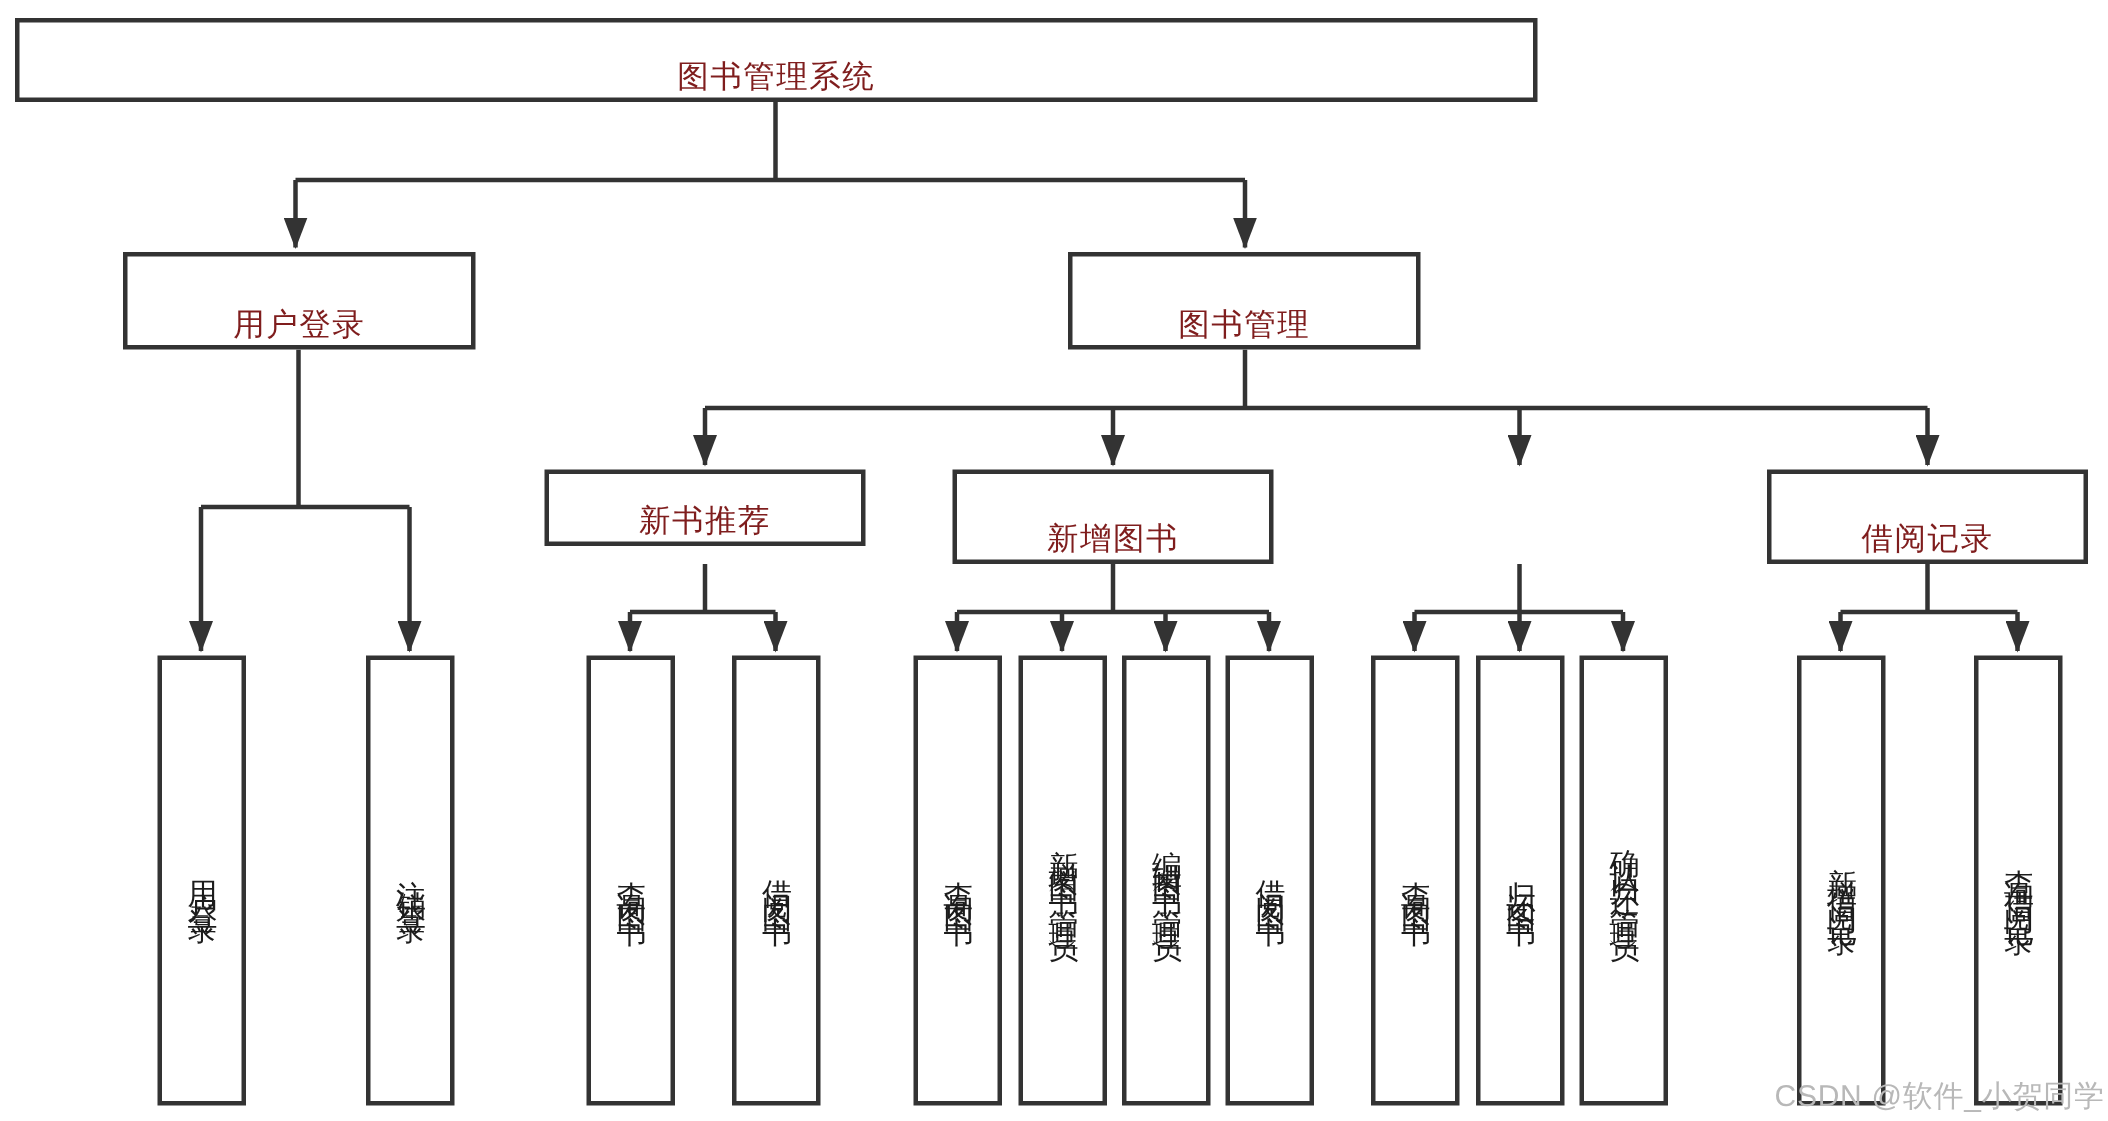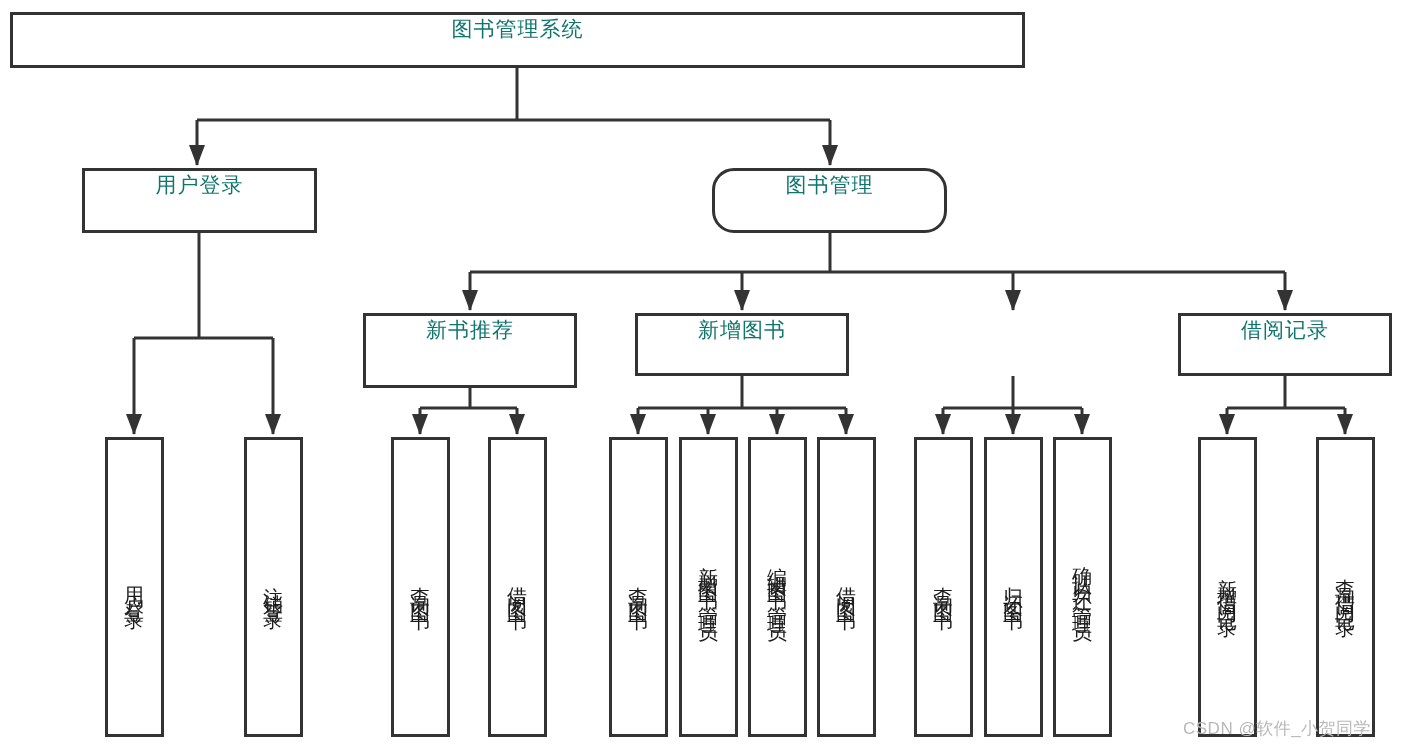--- a/index.html
+++ b/index.html
@@ -13,22 +13,22 @@
   .connector-layer {
     position:absolute; left:0; top:0;
     width:1405px; height:747px;
     pointer-events:none;
   }
   .hbox {
     position:absolute;
     box-sizing:border-box;
     background:#ffffff;
     border:3px solid #333333;
-    display:flex; align-items:flex-start; justify-content:center;
-    font-size:21px; color:#0f766e;
+    display:flex; align-items:flex-end; justify-content:center;
+    font-size:21px; color:#7f1d1d;
     letter-spacing:1px;
     z-index:2;
   }
   .vbox {
     position:absolute;
     top:437px; height:300px; width:59px;
     box-sizing:border-box;
     background:#ffffff;
     border:3px solid #333333;
     display:flex; align-items:center; justify-content:center;
@@ -38,21 +38,21 @@
     writing-mode:vertical-lr;
     font-size:20px;
     letter-spacing:8px;
     line-height:1;
     color:#1c1c1c;
     white-space:nowrap;
   }
   .watermark {
     position:absolute;
     left:1183px; top:717px;
-    font-size:17px;
+    font-size:20px;
     color:#b8b8b8;
     letter-spacing:0.5px;
     white-space:nowrap;
     z-index:3;
   }
 </style>
 </head>
 <body>
 
 <div class="canvas">
@@ -107,25 +107,25 @@
     </g>
   </svg>
 
   <div class="hbox" style="left:10px; top:12px; width:1015px; height:56px;">
     <span>图书管理系统</span>
   </div>
 
   <div class="hbox" style="left:82px; top:168px; width:235px; height:65px;">
     <span>用户登录</span>
   </div>
-  <div class="hbox" style="left:712px; top:168px; width:235px; height:65px;border-radius:22px;">
+  <div class="hbox" style="left:712px; top:168px; width:235px; height:65px;">
     <span>图书管理</span>
   </div>
 
-  <div class="hbox" style="left:363px; top:313px; width:214px; height:75px;">
+  <div class="hbox" style="left:363px; top:313px; width:214px; height:51px;">
     <span>新书推荐</span>
   </div>
   <div class="hbox" style="left:635px; top:313px; width:214px; height:63px;">
     <span>新增图书</span>
   </div>
   <div class="hbox" style="left:1178px; top:313px; width:214px; height:63px;">
     <span>借阅记录</span>
   </div>
 
   <div class="vbox" style="left:105px;">

